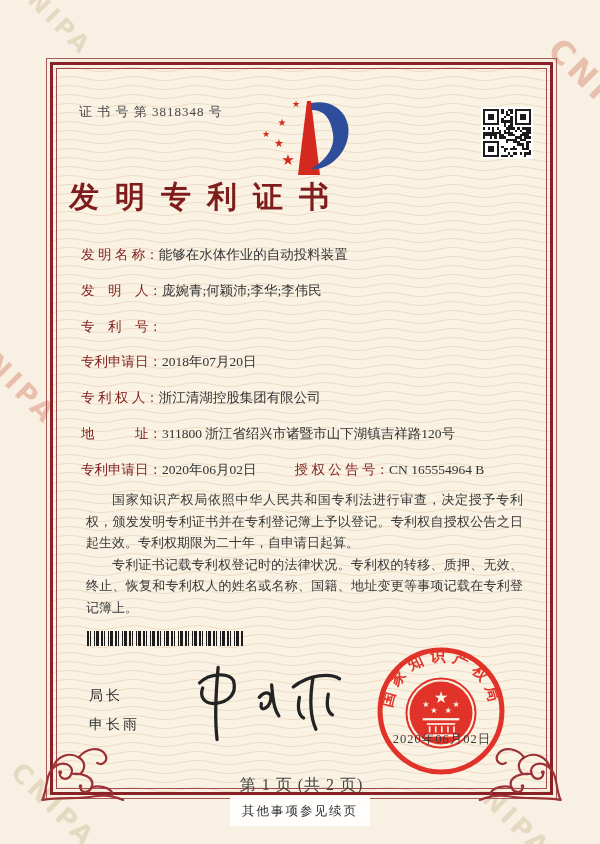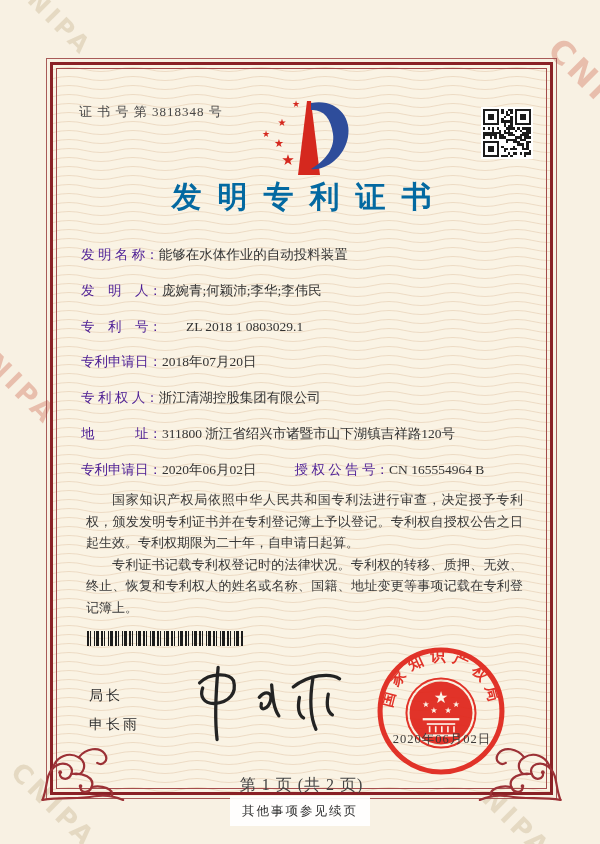--- a/index.html
+++ b/index.html
@@ -28,29 +28,29 @@
     border:1px solid #a44c4c;pointer-events:none;
   }
   .guilloche{position:absolute;left:0;top:0;width:100%;height:100%;}
   .content{position:absolute;left:0;top:0;width:100%;height:100%;}
   
   .cert-no{position:absolute;left:26px;top:38px;font-size:13px;letter-spacing:1px;color:#474747;}
   .logo{position:absolute;left:201px;top:26px;width:100px;height:92px;}
   .logo svg{width:100%;height:100%;}
   .logo text{font-family:"DejaVu Sans",sans-serif;}
   .title{
-    position:absolute;left:0;top:112px;width:100%;text-align:center;
-    font-size:30px;font-weight:bold;color:#0369a1;
+    position:absolute;left:0;top:112px;width:100%;text-align:left;
+    font-size:30px;font-weight:bold;color:#7f1d1d;
     letter-spacing:16px;text-indent:16px;
   }
   .qr{position:absolute;left:428px;top:42px;width:52px;height:52px;background:#fff;padding:2px;box-sizing:border-box;}
   .qr svg{width:100%;height:100%;}
   
   .row{position:absolute;left:28px;display:flex;font-size:13.5px;line-height:19px;white-space:nowrap;}
-  .row .lbl{color:#4c1d95;}
+  .row .lbl{color:#7f1d1d;}
   .row .val{color:#333;}
   .row .lbl2{margin-left:38px;}
   
   .paras{
     position:absolute;left:33px;top:424px;width:437px;
     font-size:13px;line-height:21.5px;text-align:justify;color:#383838;
   }
   .paras p{margin:0;text-indent:2em;}
   
   .barcode{
@@ -270,21 +270,20 @@
     <div class="row" style="top:180px;">
       <span class="lbl">发 明 名 称：</span>
       <span class="val">能够在水体作业的自动投料装置</span>
     </div>
     <div class="row" style="top:216px;">
       <span class="lbl">发　明　人：</span>
       <span class="val">庞婉青;何颖沛;李华;李伟民</span>
     </div>
     <div class="row" style="top:252px;gap:24px;">
       <span class="lbl">专　利　号：</span>
-      <span class="val">ZL 2018 1 0803029.1</span>
     </div>
     <div class="row" style="top:287px;">
       <span class="lbl">专利申请日：</span>
       <span class="val">2018年07月20日</span>
     </div>
     <div class="row" style="top:323px;">
       <span class="lbl">专 利 权 人：</span>
       <span class="val">浙江清湖控股集团有限公司</span>
     </div>
     <div class="row" style="top:359px;">

